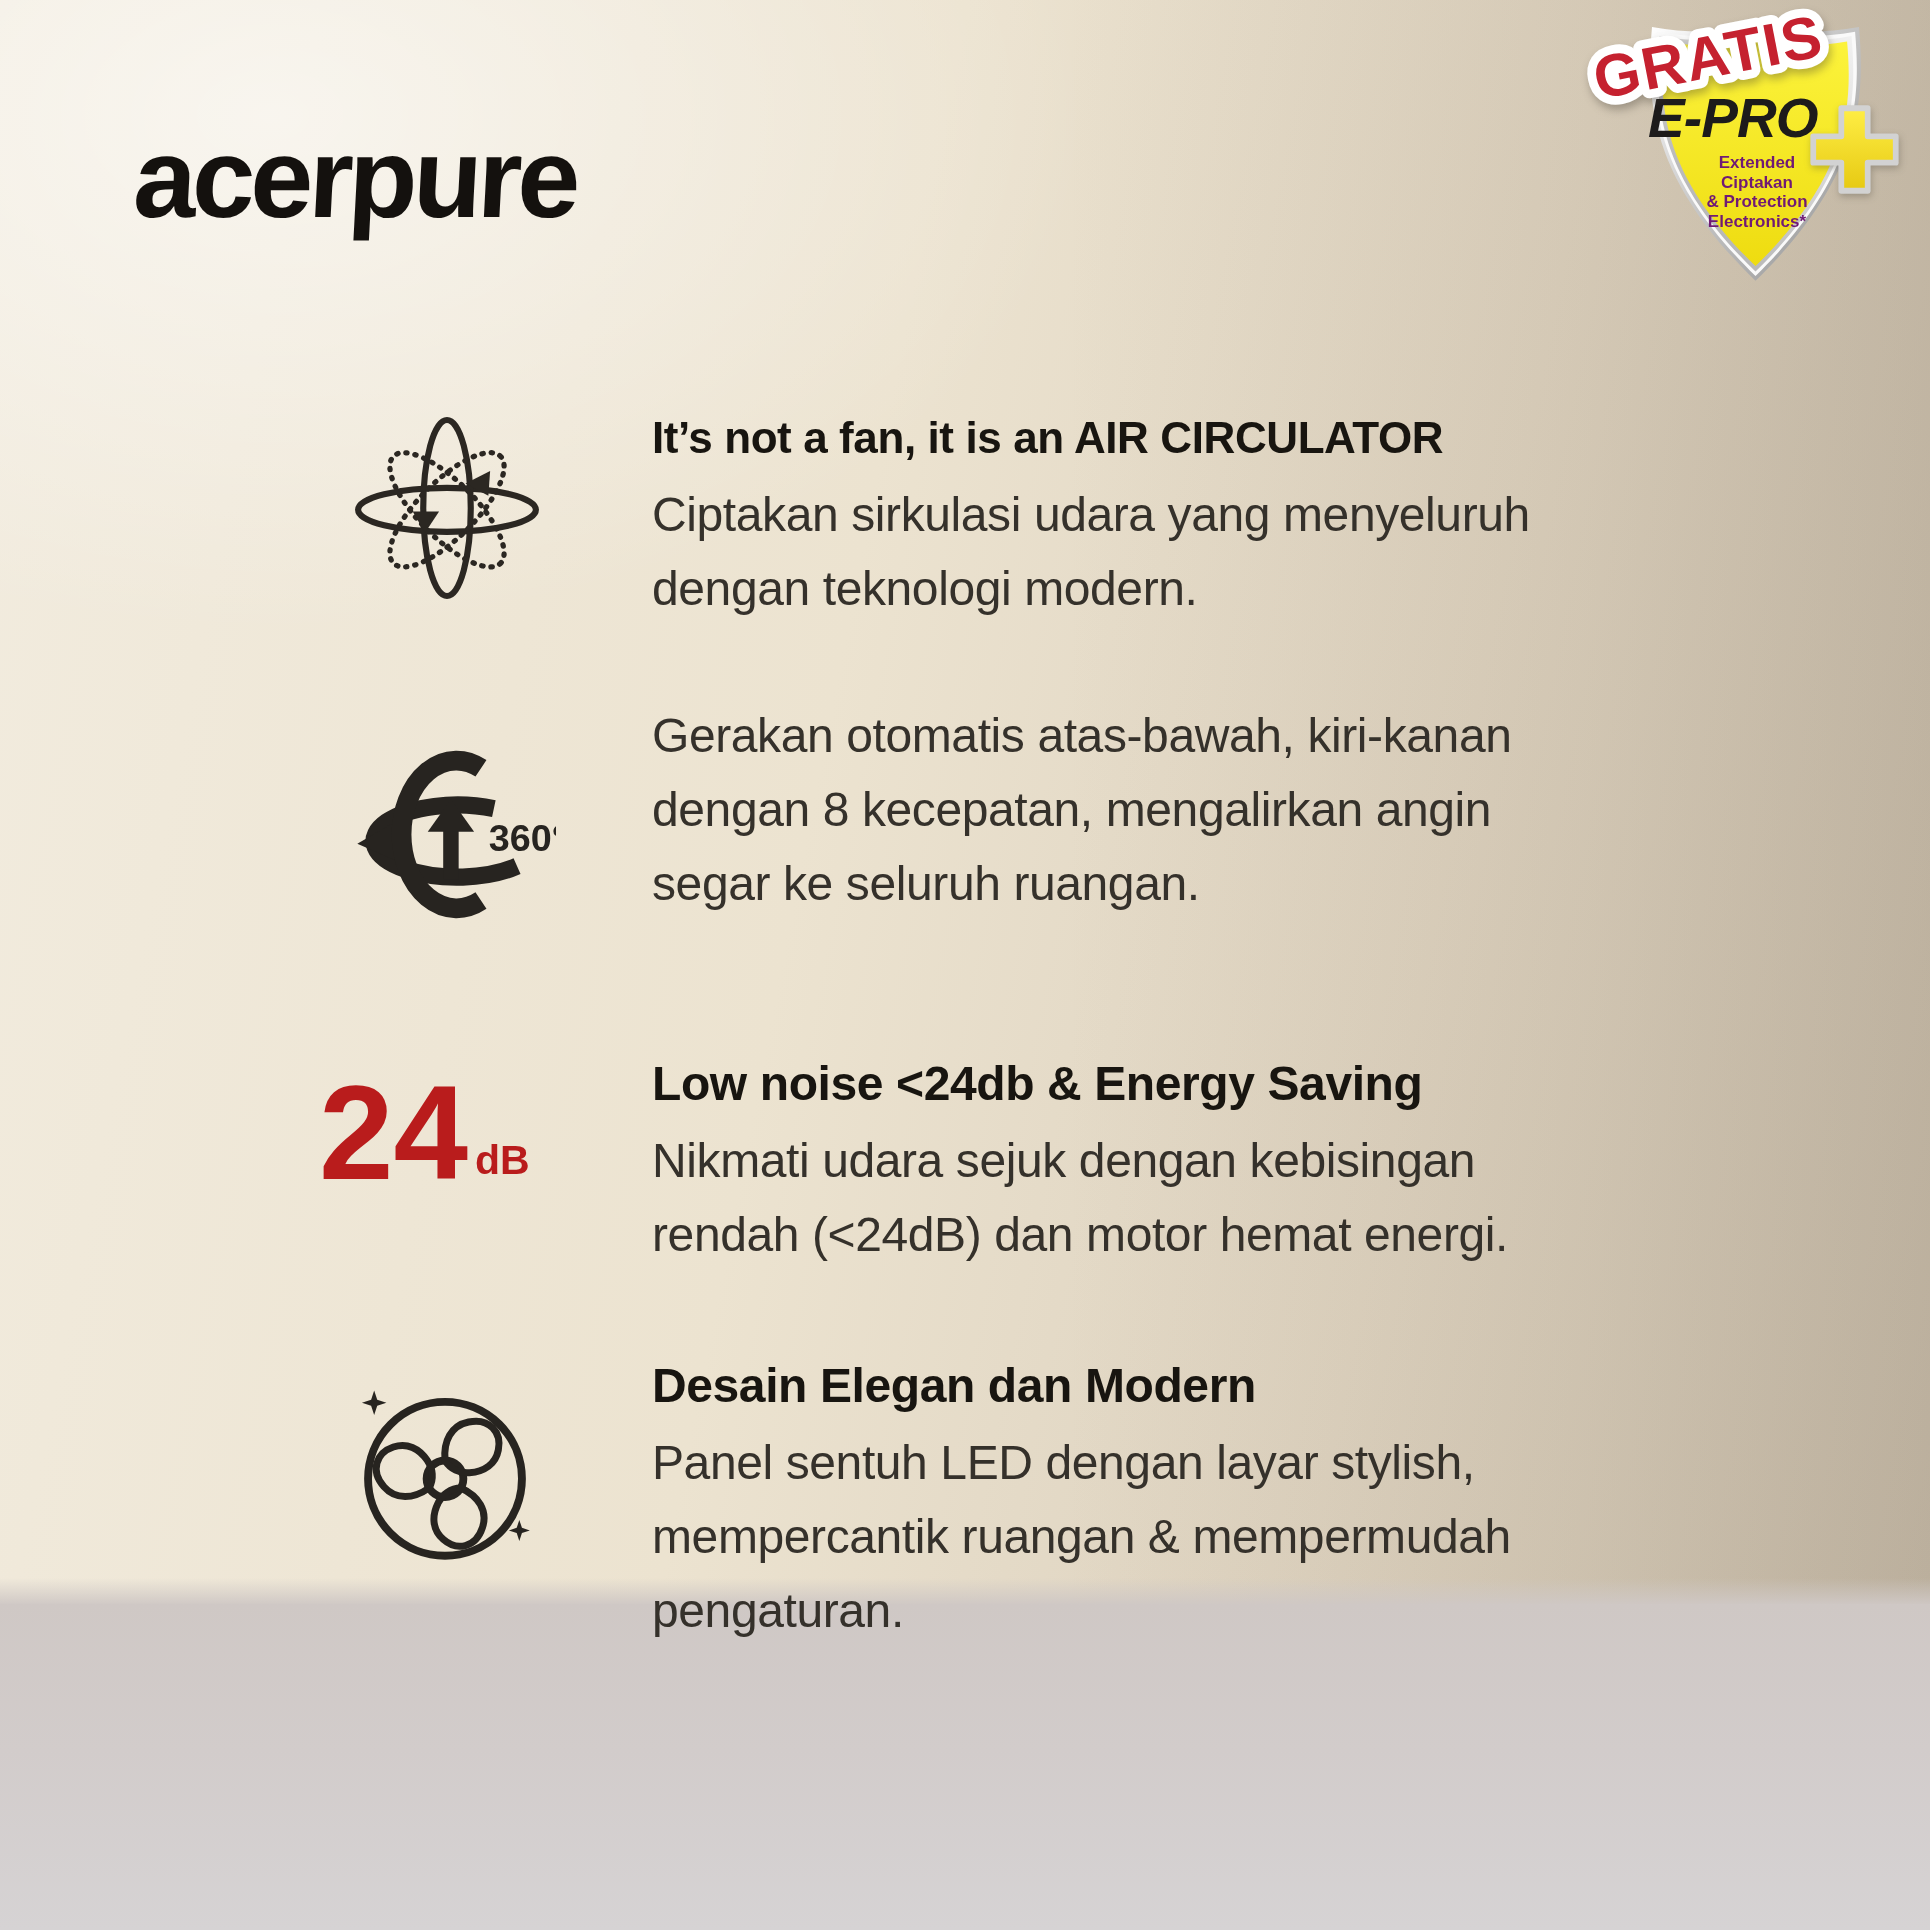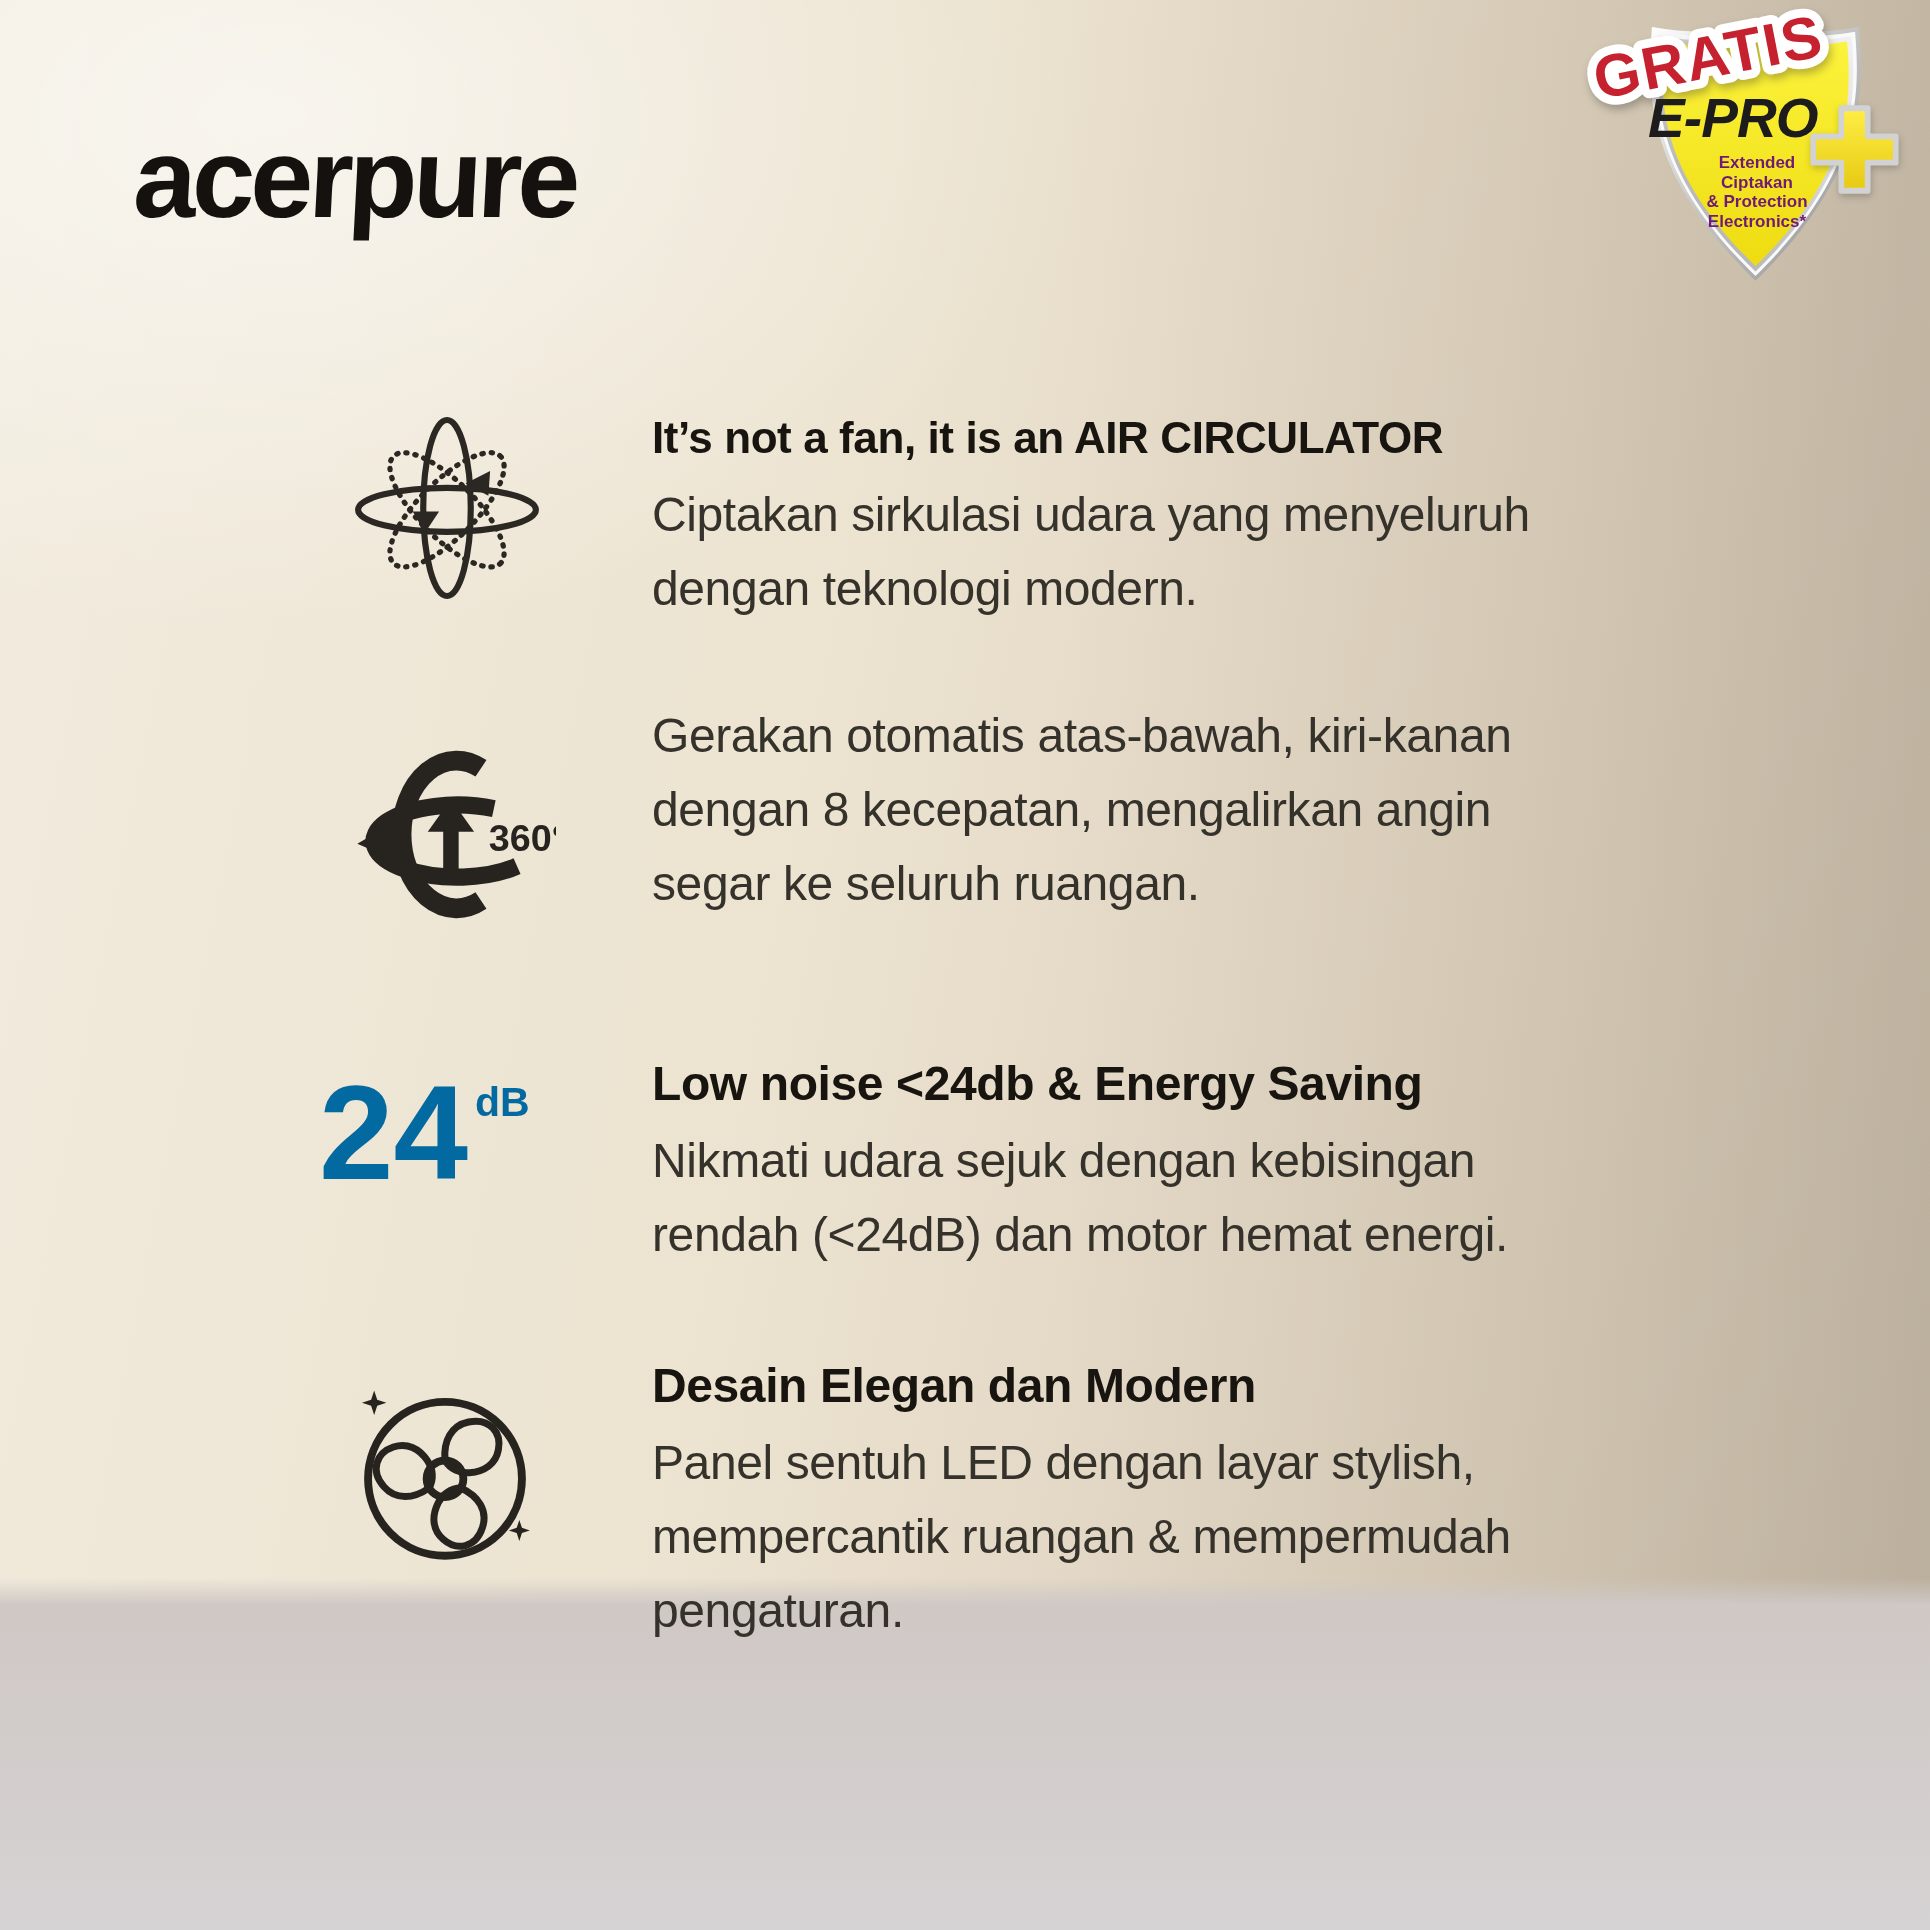--- a/index.html
+++ b/index.html
@@ -31,21 +31,21 @@
     font-size:113px;font-weight:700;letter-spacing:-4.4px;color:#14110e;
     transform:skewX(-3deg);
   }
   
   .feature{position:absolute;left:652px;width:1050px;}
   .f-title{margin:0 0 14px 0;font-weight:700;color:#181510;font-size:48px;line-height:53px;letter-spacing:-0.4px;}
   .f-title.small{font-size:44px;}
   .f-line{font-size:48px;line-height:74px;color:#35312b;letter-spacing:-0.4px;white-space:nowrap;}
   .icon-box{position:absolute;}
   
-  .noise{position:absolute;left:319px;top:1075px;display:flex;color:#0369a1;}
+  .noise{position:absolute;left:319px;top:1075px;display:flex;align-items:flex-end;color:#b91c1c;}
   .noise .big{font-size:134px;font-weight:700;line-height:115px;letter-spacing:0;}
   .noise .unit{font-size:41px;font-weight:700;line-height:55px;margin:0 0 1.8px 7px;}
   
   .badge{position:absolute;left:1535px;top:5.3px;width:406px;height:300px;}
   .shield-wrap{position:absolute;left:106px;top:12.4px;width:229px;height:270px;}
   .epro-name{
     position:absolute;left:113px;top:81px;width:218px;text-align:left;
     font-size:55px;font-weight:700;font-style:italic;color:#1d1b1b;letter-spacing:-0.9px;
   }
   .shield-desc{

